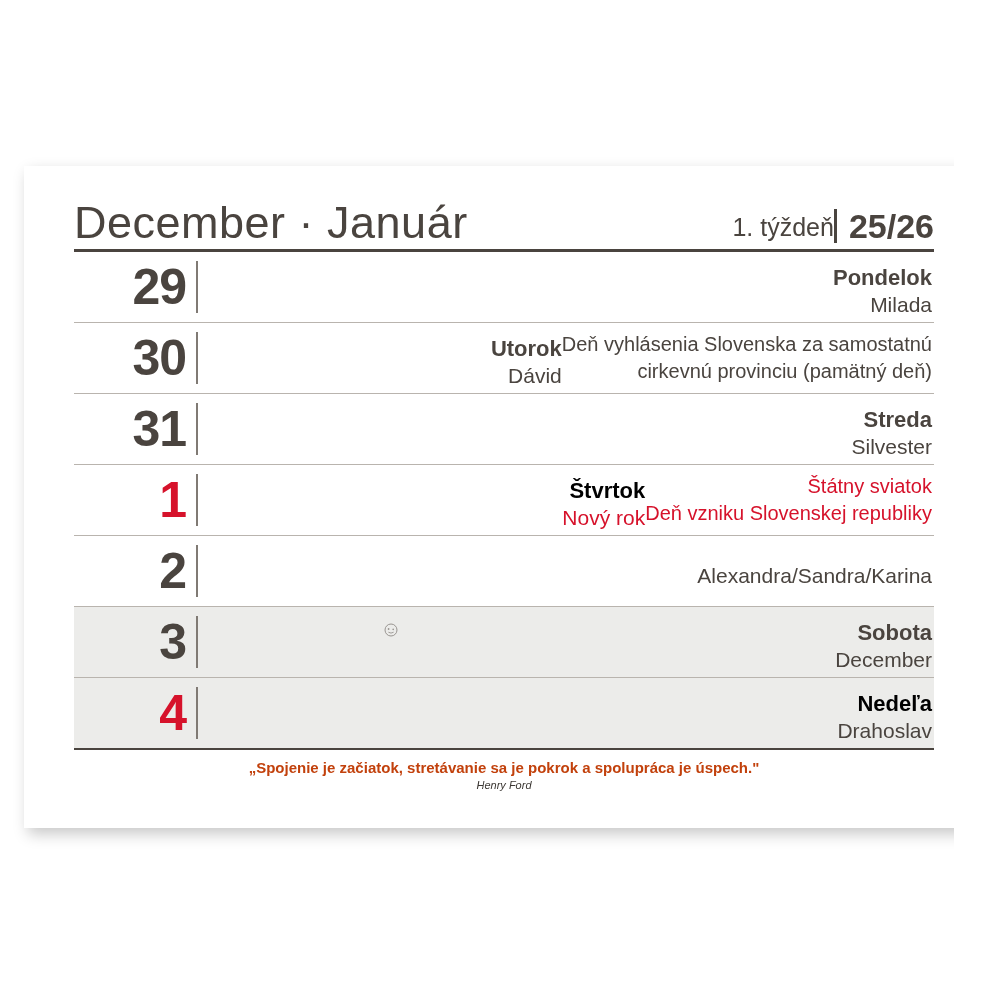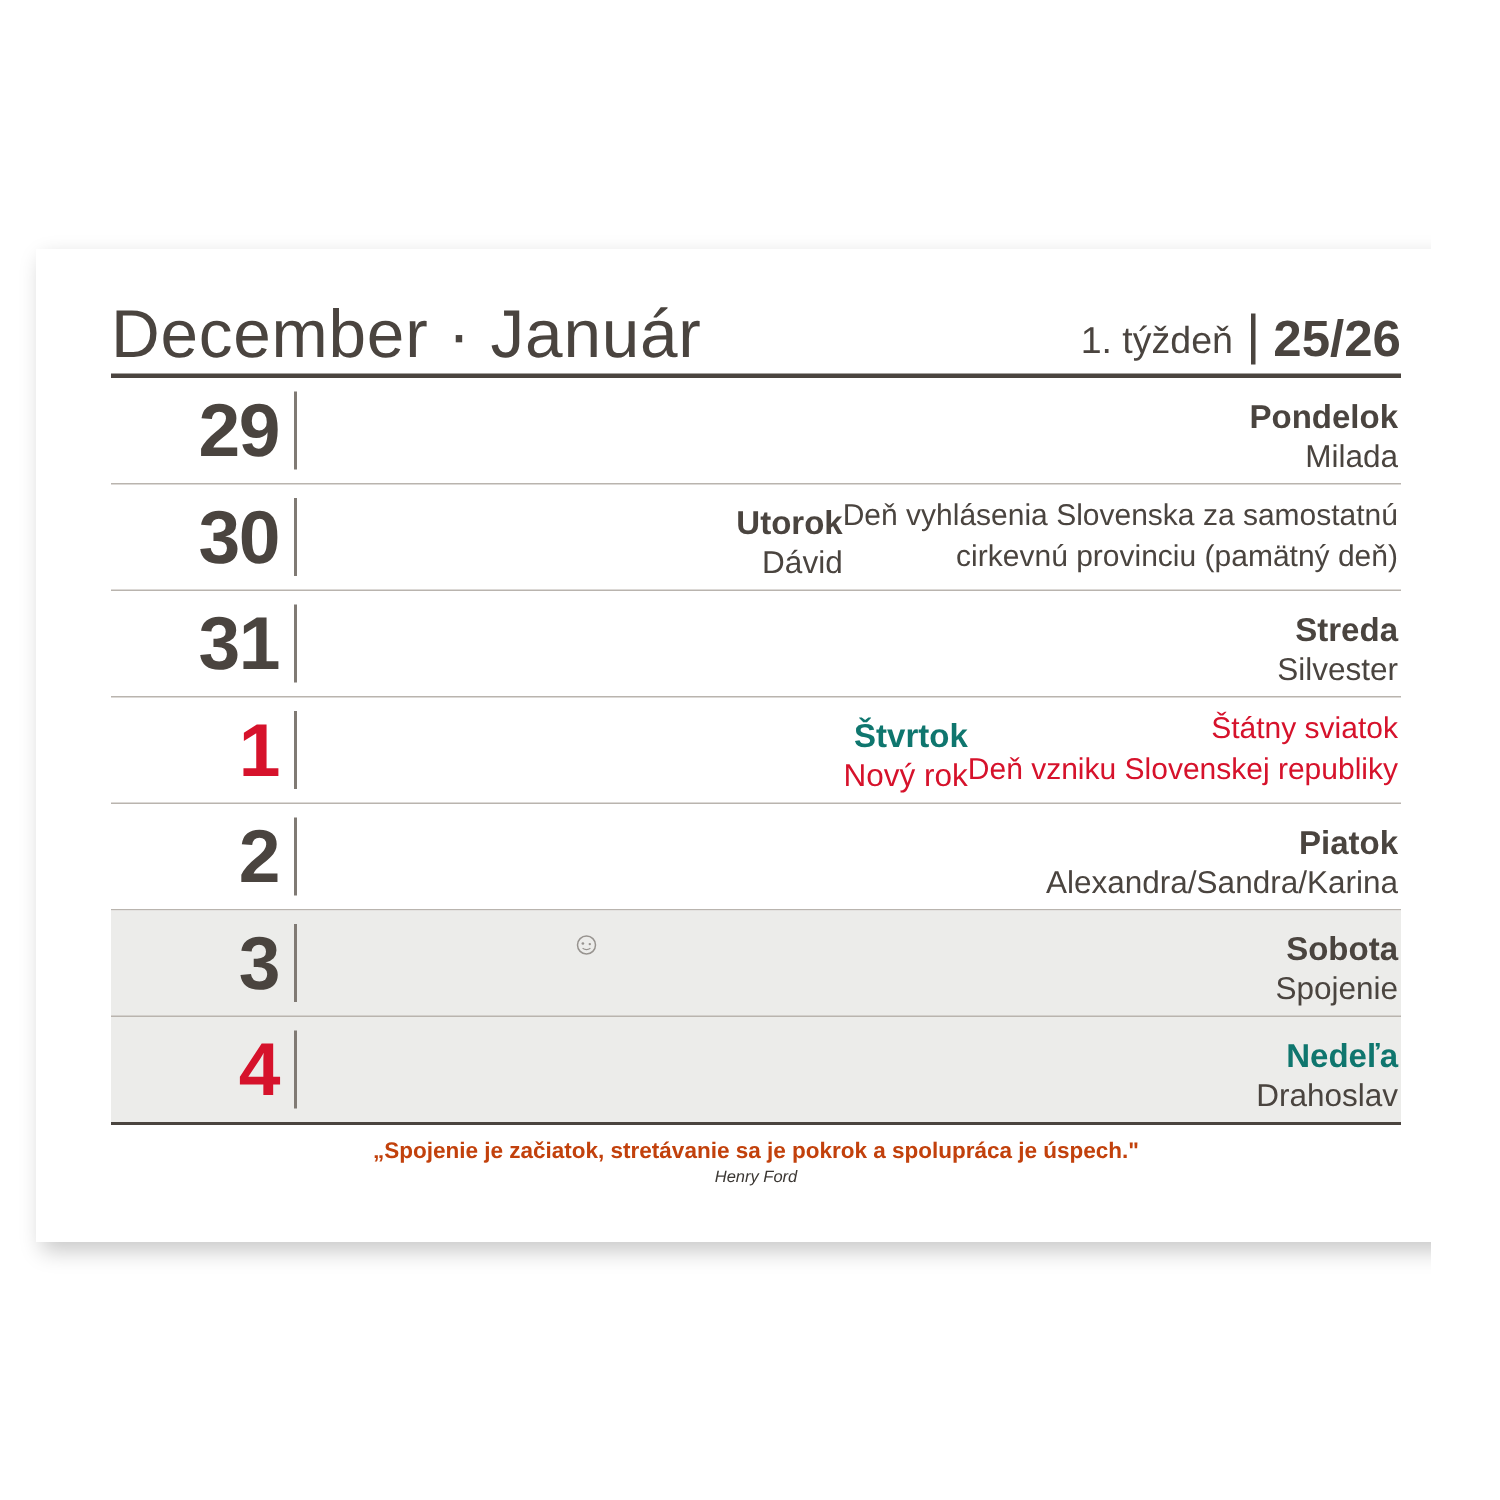--- a/index.html
+++ b/index.html
@@ -49,21 +49,20 @@
     font-size: 45px;
     font-weight: 400;
     color: #4a443f;
     letter-spacing: 0.5px;
     line-height: 1;
     white-space: nowrap;
   }
   .header-right {
     display: flex;
     align-items: flex-end;
-    gap: 12px;
     padding-bottom: 2px;
   }
   .week-label {
     font-size: 25px;
     color: #4a443f;
     line-height: 1;
     padding-bottom: 3px;
   }
   .year-block {
     font-size: 34px;
@@ -115,21 +114,21 @@
     flex-direction: column;
     justify-content: center;
     text-align: right;
   }
   .dayname {
     font-size: 22px;
     font-weight: bold;
     color: #4a443f;
     line-height: 1.15;
   }
-  .dayname.holiday { color: #0f766e; }
+  .dayname.holiday { color: #000000; }
   .nameday {
     font-size: 21px;
     color: #4a443f;
     line-height: 1.2;
     margin-top: 2px;
   }
   .nameday.holiday { color: #d6122b; }
 
   .notes {
     flex: 0 0 auto;
@@ -230,32 +229,31 @@
           <div class="notes holiday">
             <span class="note-line">Štátny sviatok</span>
             <span class="note-line">Deň vzniku Slovenskej republiky</span>
           </div>
         </div>
 
         <div class="day-row">
           <div class="daynum">2</div>
           <div class="daysep"></div>
           <div class="daytext">
-            <div class="dayname">Piatok</div>
             <div class="nameday">Alexandra/Sandra/Karina</div>
           </div>
           <div class="notes"></div>
         </div>
 
         <div class="day-row weekend">
           <div class="daynum">3</div>
           <div class="daysep"></div>
           <div class="daytext">
             <div class="dayname">Sobota</div>
-            <div class="nameday">Spojenie</div>
+            <div class="nameday">December</div>
           </div>
           <div class="notes"></div>
           <span class="moon-icon">
             <svg width="14" height="14" viewBox="0 0 14 14">
               <circle cx="7" cy="7" r="6" fill="none" stroke="#6b6560" stroke-width="1"></circle>
               <circle cx="4.6" cy="6" r="0.9" fill="#6b6560"></circle>
               <circle cx="9.2" cy="6.4" r="0.8" fill="#6b6560"></circle>
               <path d="M4.4 9.2 Q7 11 9.6 9.2" fill="none" stroke="#6b6560" stroke-width="0.9"></path>
             </svg>
           </span>

